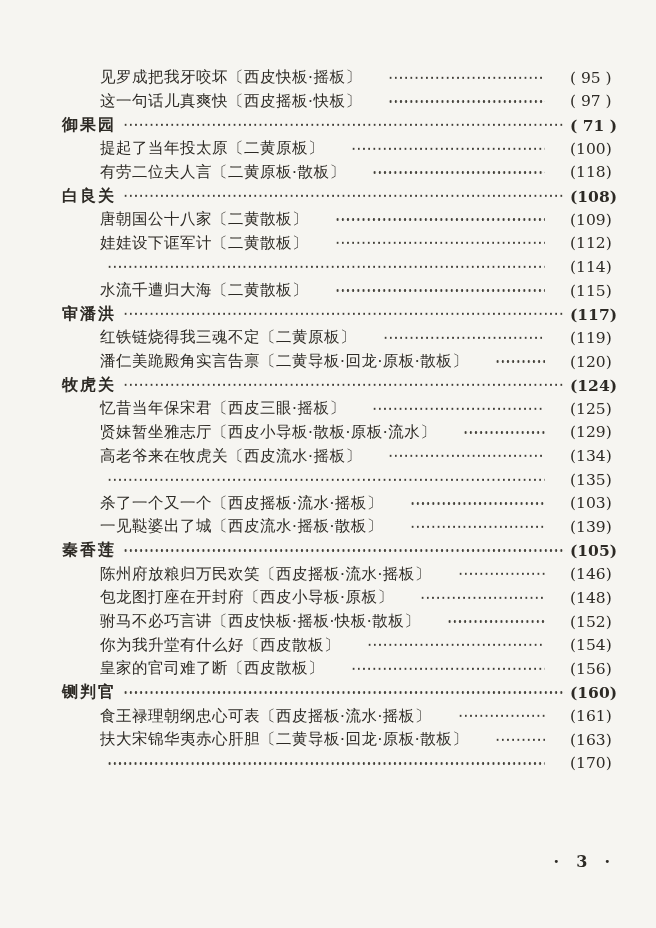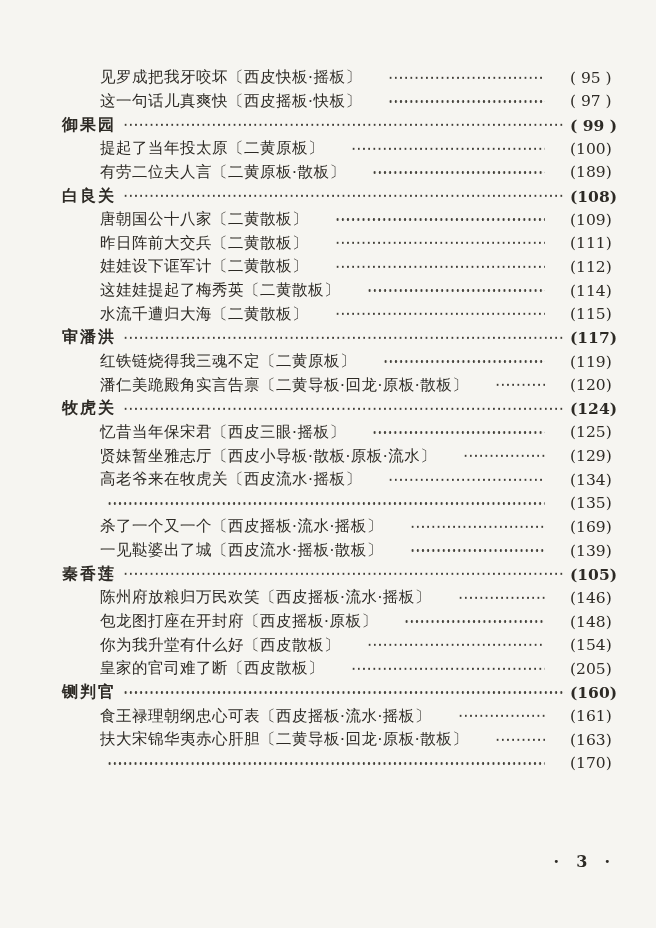--- a/index.html
+++ b/index.html
@@ -106,54 +106,48 @@
         <span class="pageno">( 95 )</span>
       </div>
       <div class="row aria">
         <span class="title">这一句话儿真爽快<span class="tune">〔西皮摇板·快板〕</span></span>
         <span class="leader"></span>
         <span class="pageno">( 97 )</span>
       </div>
       <div class="row play">
         <span class="title">御果园</span>
         <span class="leader"></span>
-        <span class="pageno">( 99 )</span>
+        <span class="pageno">( 71 )</span>
       </div>
       <div class="row aria">
         <span class="title">提起了当年投太原<span class="tune">〔二黄原板〕</span></span>
         <span class="leader"></span>
         <span class="pageno">(100)</span>
       </div>
       <div class="row aria">
         <span class="title">有劳二位夫人言<span class="tune">〔二黄原板·散板〕</span></span>
         <span class="leader"></span>
-        <span class="pageno">(189)</span>
+        <span class="pageno">(118)</span>
       </div>
       <div class="row play">
         <span class="title">白良关</span>
         <span class="leader"></span>
         <span class="pageno">(108)</span>
       </div>
       <div class="row aria">
         <span class="title">唐朝国公十八家<span class="tune">〔二黄散板〕</span></span>
         <span class="leader"></span>
         <span class="pageno">(109)</span>
       </div>
       <div class="row aria">
-        <span class="title">昨日阵前大交兵<span class="tune">〔二黄散板〕</span></span>
-        <span class="leader"></span>
-        <span class="pageno">(111)</span>
-      </div>
-      <div class="row aria">
         <span class="title">娃娃设下诓军计<span class="tune">〔二黄散板〕</span></span>
         <span class="leader"></span>
         <span class="pageno">(112)</span>
       </div>
       <div class="row aria">
-        <span class="title">这娃娃提起了梅秀英<span class="tune">〔二黄散板〕</span></span>
         <span class="leader"></span>
         <span class="pageno">(114)</span>
       </div>
       <div class="row aria">
         <span class="title">水流千遭归大海<span class="tune">〔二黄散板〕</span></span>
         <span class="leader"></span>
         <span class="pageno">(115)</span>
       </div>
       <div class="row play">
         <span class="title">审潘洪</span>
@@ -190,51 +184,56 @@
         <span class="leader"></span>
         <span class="pageno">(134)</span>
       </div>
       <div class="row aria">
         <span class="leader"></span>
         <span class="pageno">(135)</span>
       </div>
       <div class="row aria">
         <span class="title">杀了一个又一个<span class="tune">〔西皮摇板·流水·摇板〕</span></span>
         <span class="leader"></span>
-        <span class="pageno">(169)</span>
+        <span class="pageno">(103)</span>
       </div>
       <div class="row aria">
         <span class="title">一见鞑婆出了城<span class="tune">〔西皮流水·摇板·散板〕</span></span>
         <span class="leader"></span>
         <span class="pageno">(139)</span>
       </div>
       <div class="row play">
         <span class="title">秦香莲</span>
         <span class="leader"></span>
         <span class="pageno">(105)</span>
       </div>
       <div class="row aria">
         <span class="title">陈州府放粮归万民欢笑<span class="tune">〔西皮摇板·流水·摇板〕</span></span>
         <span class="leader"></span>
         <span class="pageno">(146)</span>
       </div>
       <div class="row aria">
-        <span class="title">包龙图打座在开封府<span class="tune">〔西皮摇板·原板〕</span></span>
+        <span class="title">包龙图打座在开封府<span class="tune">〔西皮小导板·原板〕</span></span>
         <span class="leader"></span>
         <span class="pageno">(148)</span>
       </div>
       <div class="row aria">
+        <span class="title">驸马不必巧言讲<span class="tune">〔西皮快板·摇板·快板·散板〕</span></span>
+        <span class="leader"></span>
+        <span class="pageno">(152)</span>
+      </div>
+      <div class="row aria">
         <span class="title">你为我升堂有什么好<span class="tune">〔西皮散板〕</span></span>
         <span class="leader"></span>
         <span class="pageno">(154)</span>
       </div>
       <div class="row aria">
         <span class="title">皇家的官司难了断<span class="tune">〔西皮散板〕</span></span>
         <span class="leader"></span>
-        <span class="pageno">(205)</span>
+        <span class="pageno">(156)</span>
       </div>
       <div class="row play">
         <span class="title">铡判官</span>
         <span class="leader"></span>
         <span class="pageno">(160)</span>
       </div>
       <div class="row aria">
         <span class="title">食王禄理朝纲忠心可表<span class="tune">〔西皮摇板·流水·摇板〕</span></span>
         <span class="leader"></span>
         <span class="pageno">(161)</span>

